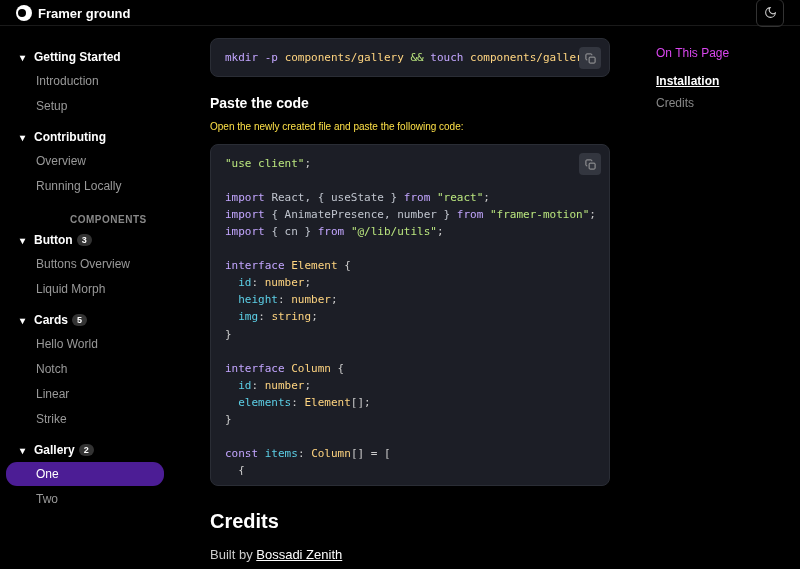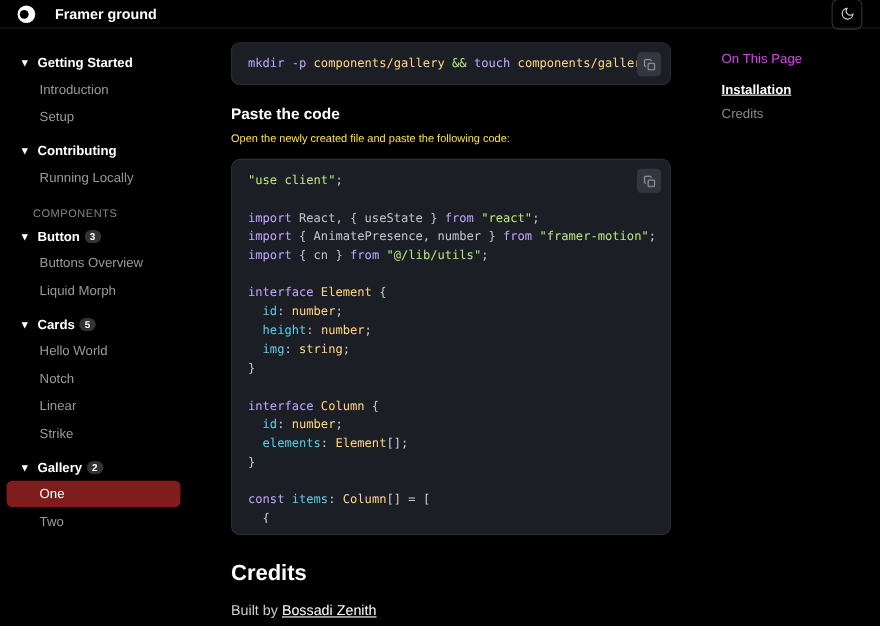--- a/index.html
+++ b/index.html
@@ -1,30 +1,30 @@
 <!DOCTYPE html>
 <html><head>
 <meta charset="utf-8">
 <style>
 * { margin: 0; padding: 0; box-sizing: border-box; }
 body { background: #000; color: #e5e5e5; font-family: -apple-system, BlinkMacSystemFont, "Segoe UI", sans-serif; font-size: 13px; overflow: hidden; }
 .top-bar { height: 26px; display: flex; align-items: center; justify-content: space-between; padding: 0 16px; border-bottom: 1px solid #1a1a1a; }
-.logo { display: flex; align-items: center; gap: 18px; font-weight: 600; font-size: 13px; color: #fff; }
+.logo { display: flex; align-items: flex-end; gap: 6px; font-weight: 600; font-size: 13px; color: #fff; }
 .logo-icon { width: 16px; height: 16px; border-radius: 50%; background: #fff; position: relative; }
 .logo-icon::after { content: ''; position: absolute; width: 8px; height: 8px; border-radius: 50%; background: #000; top: 4px; left: 2px; }
 .theme-btn { width: 28px; height: 28px; border-radius: 6px; border: 1px solid #333; background: transparent; display: flex; align-items: center; justify-content: center; cursor: pointer; color: #ccc; }
 .layout { display: flex; height: calc(100vh - 26px); }
 .sidebar { width: 180px; padding: 20px 10px 20px 0; overflow-y: auto; font-size: 12px; }
 .side-section { margin-bottom: 8px; }
 .side-title { display: flex; align-items: center; gap: 4px; padding: 4px 8px 4px 20px; font-weight: 600; color: #fff; font-size: 12px; cursor: pointer; }
 .chev { display: inline-block; transform: rotate(0deg); font-size: 10px; width: 10px; }
-.side-label-txt { color: #888; font-size: 10px; letter-spacing: 0.5px; padding: 8px 8px 4px 30px; font-weight: 400; }
+.side-label-txt { color: #888; font-size: 10px; letter-spacing: 0.5px; padding: 8px 8px 4px 30px; font-weight: 700; margin-left: 40px; }
 .badge { background: #333; color: #fff; border-radius: 8px; font-size: 9px; padding: 1px 5px; min-width: 14px; text-align: center; }
 .side-item { padding: 5px 8px 5px 30px; color: #999; cursor: pointer; border-radius: 5px; margin: 1px 6px; }
-.side-item.active { background: #7f1d1d; color: #fff; }
+.side-item.active { background: #4c1d95; color: #fff; border-radius: 11px; }
 .main { flex: 1; overflow-y: auto; padding: 0 30px 20px; }
 .content-col { max-width: 640px; }
 .code-block { background: #1c1e26; border-radius: 8px; padding: 10px 14px; position: relative; margin: 12px 0; border: 1px solid #2a2d35; }
 .code-block pre { font-family: ui-monospace, "SF Mono", Menlo, monospace; font-size: 11px; line-height: 1.55; color: #c0c5ce; overflow-x: auto; white-space: pre; }
 .code-large { height: 320px; overflow: auto; }
 .code-large::-webkit-scrollbar { height: 8px; width: 8px; }
 .code-large::-webkit-scrollbar-track { background: #2a2d35; }
 .code-large::-webkit-scrollbar-thumb { background: #555; }
 .copy-btn { position: absolute; top: 8px; right: 8px; width: 22px; height: 22px; border-radius: 4px; background: #33363f; border: none; cursor: pointer; display: flex; align-items: center; justify-content: center; color: #aaa; }
 .section-h { font-size: 14px; font-weight: 600; color: #fff; margin: 18px 0 10px; }
@@ -73,20 +73,21 @@
         <span>Getting Started</span>
       </div>
       <div class="side-item">Introduction</div>
       <div class="side-item">Setup</div>
     </div>
     <div class="side-section">
       <div class="side-title">
         <span class="chev">▾</span>
         <span>Contributing</span>
       </div>
+      <div class="side-item">Overview</div>
       <div class="side-item">Running Locally</div>
     </div>
 
     <div class="side-label-txt">COMPONENTS</div>
 
     <div class="side-section">
       <div class="side-title">
         <span class="chev">▾</span>
         <span>Button</span>
         <span class="badge">3</span>

